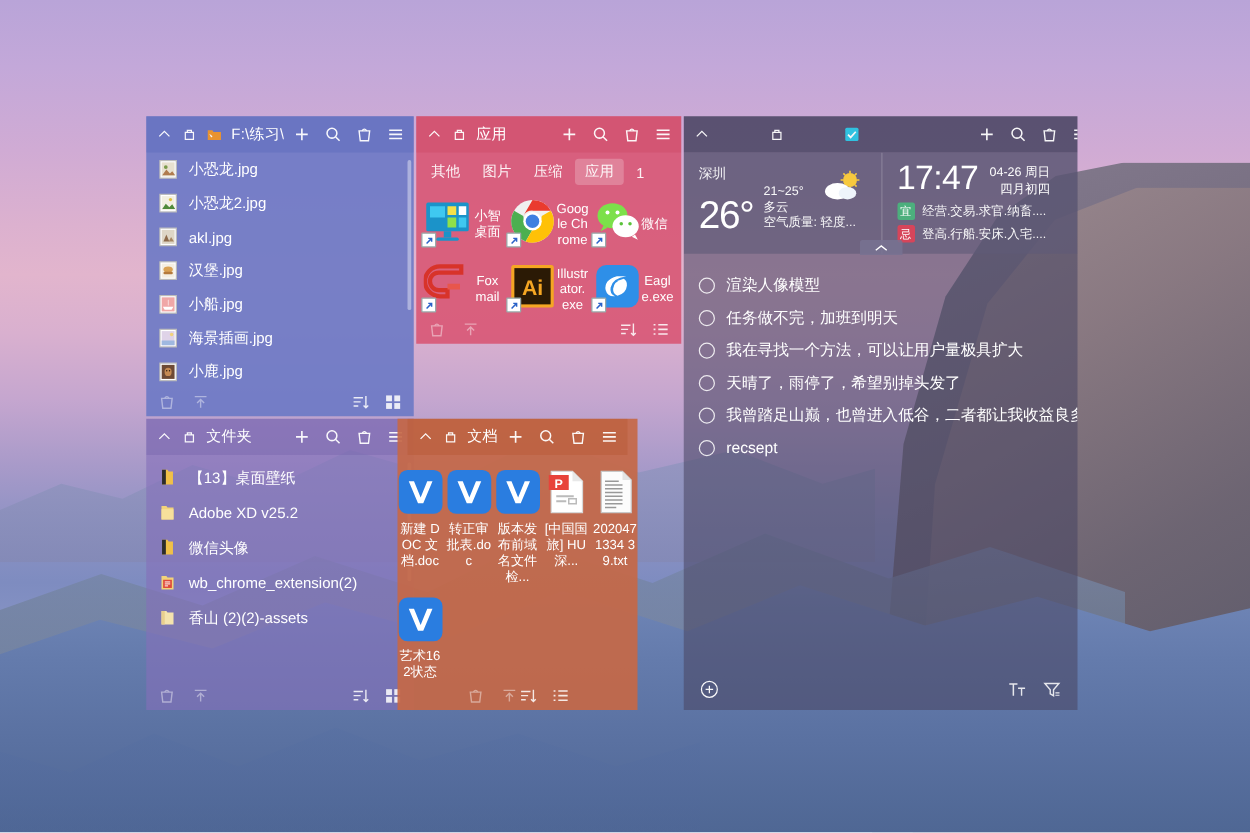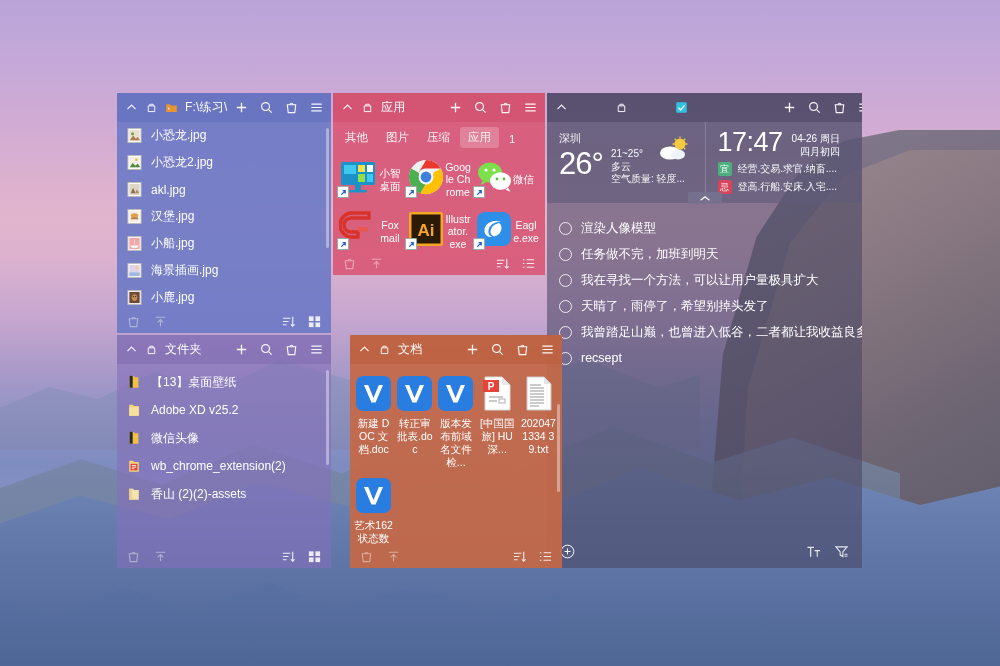--- a/index.html
+++ b/index.html
@@ -162,21 +162,21 @@
   }
   #panel-todo .p-head { background: rgba(66,63,92,.62); gap: 47px; }
   .wx-wrap {
     display: flex; height: 81px;
     background: rgba(96,90,120,.62);
     position: relative;
   }
   .wx-left { width: 50%; padding: 9px 10px 0 12px; position: relative; }
   .wx-right { width: 50%; padding: 6px 8px 0 12px; border-left: 1px solid rgba(255,255,255,.18); }
   .wx-city { font-size: 11px; opacity: .92; }
-  .wx-main { display: flex; align-items: flex-start; gap: 8px; margin-top: 2px; }
+  .wx-main { display: flex; align-items: flex-end; gap: 8px; margin-top: 2px; }
   .wx-temp { font-size: 31px; line-height: 31px; font-weight: 300; letter-spacing: -1px; }
   .wx-sub { font-size: 10px; line-height: 12.5px; opacity: .95; padding-bottom: 1px; }
   .wx-icon { position: absolute; right: 14px; top: 14px; width: 34px; height: 26px; }
   .tm-row { display: flex; align-items: flex-start; gap: 9px; }
   .tm-time { font-size: 27px; line-height: 28px; font-weight: 300; letter-spacing: -.5px; }
   .tm-date { font-size: 10px; line-height: 13px; text-align: right; padding-top: 4px; }
   .alm { display: flex; align-items: center; gap: 6px; margin-top: 4px; font-size: 10px; }
   .alm-b {
     width: 14px; height: 14px; flex: 0 0 14px; border-radius: 2px;
     display: flex; align-items: center; justify-content: center;
@@ -202,22 +202,23 @@
 
   
   #panel-folders {
     left: 117px; top: 335px; width: 214px; height: 233px;
     background: rgba(133,112,186,.62);
   }
   #panel-folders .p-head { background: rgba(120,102,172,.45); }
 
   
   #panel-docs {
-    left: 350px; top: 335px; width: 212px; height: 233px;
+    left: 318px; top: 335px; width: 192px; height: 233px;
     background: rgba(197,104,70,.92);
+    align-items: center;
   }
   #panel-docs .p-head { background: rgba(188,96,62,.65); }
   .grid-docs {
     display: grid; grid-template-columns: repeat(5, 1fr);
     padding: 9px 3px 0 3px;
   }
   .doc-cell { display: flex; flex-direction: column; align-items: center; padding: 2px 1px 6px; }
   .doc-ico { width: 37px; height: 37px; margin-bottom: 5px; }
   .doc-label {
     font-size: 10.5px; line-height: 13px; text-align: center;

